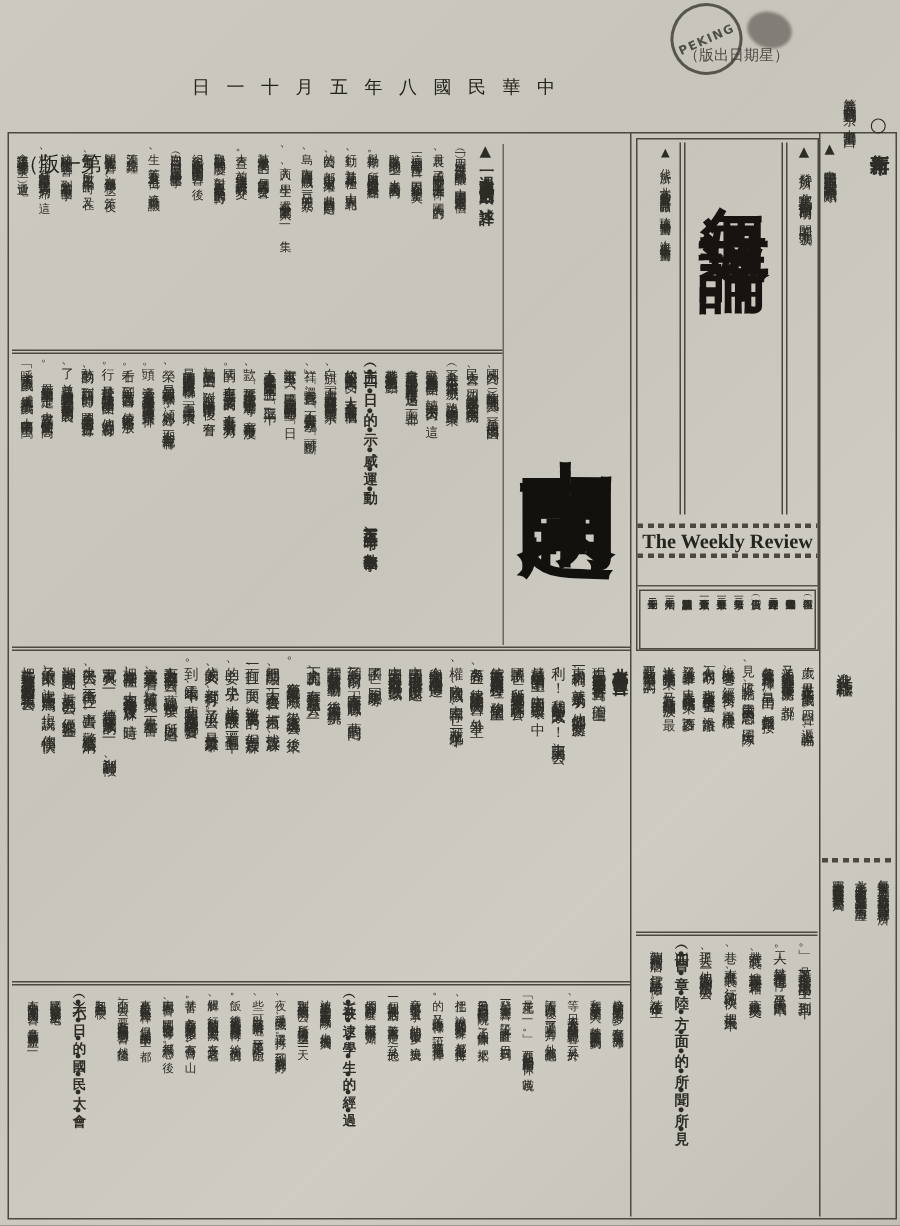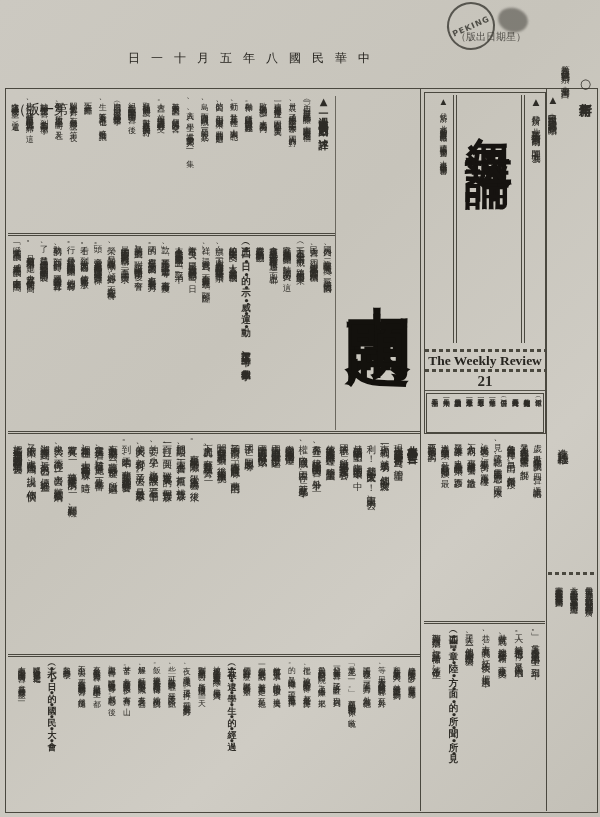--- a/index.html
+++ b/index.html
@@ -192,21 +192,20 @@
       <div class="vcol">在中央公園開國民大會、竟爲被政府禁止——</div>
     </div>
 
   <div class="abs" id="masthead-box" style="left:424px;top:92px;width:120px;height:340px;">
     <div class="abs vert mast-col" style="right:3px;top:4px;height:248px;width:22px;">▲發行所　北京騾馬市大街米市胡同　門牌七十九號</div>
     <div class="abs vert" id="masthead-title" style="left:28px;top:2px;height:240px;">每週評論</div>
     <div class="abs vert mast-col" style="left:2px;top:4px;height:248px;width:22px;font-size:7.5px;">▲代派所　北京南柳巷實事白話報館　琉璃廠中華書局　上海棋盤街中華書局</div>
     <div class="abs wavy" style="left:0;top:256px;width:120px;"></div>
     <div class="abs" id="english-title" style="left:0;top:260px;width:120px;">The Weekly Review</div>
     <div class="abs wavy" style="left:0;top:276px;width:120px;"></div>
-    <div class="abs" id="issue-number" style="left:0;top:280px;width:120px;">21</div>
     <div class="abs thinrule" style="left:0;top:297px;width:120px;"></div>
     <div class="abs vert" id="price-box" style="left:1px;top:300px;width:116px;height:38px;">
         <div class="vcol">（本報價目）</div>
         <div class="vcol">每號銅元三枚郵費每大</div>
         <div class="vcol">洋二分五厘寄費在內</div>
         <div class="vcol">（廣告價目）</div>
         <div class="vcol">第一頁每字二分</div>
         <div class="vcol">二頁至五頁每字一分半</div>
         <div class="vcol">六頁至十五頁每字一分</div>
         <div class="vcol">長期另議均以五號字計</div>

